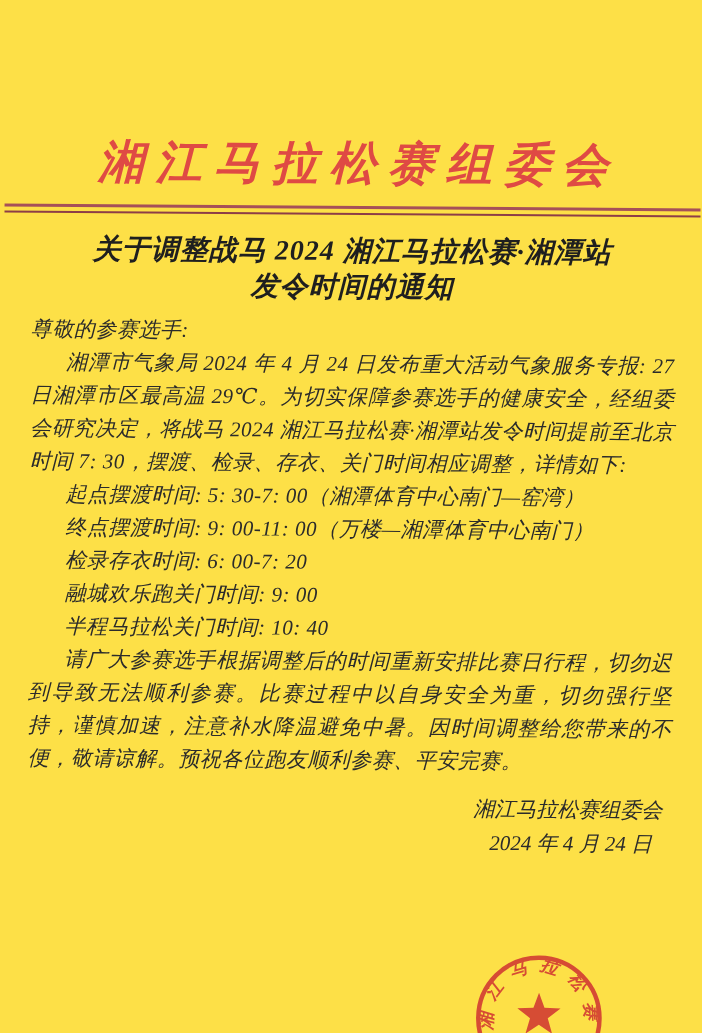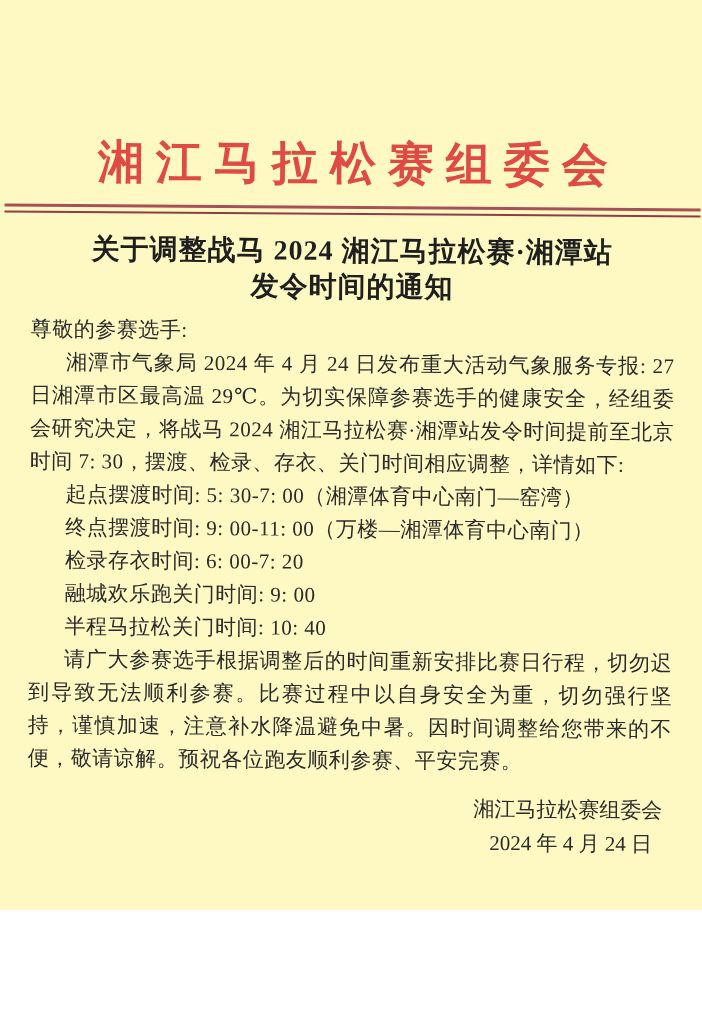--- a/index.html
+++ b/index.html
@@ -1,20 +1,21 @@
 <!DOCTYPE html>
 <html><head>
 <meta charset="utf-8">
 <style>
   html,body { margin:0; padding:0; background:#ffffff; }
   .page {
-    position:relative; width:702px; height:910px; overflow:hidden;
-    background:#fef9c3;
+    position:relative; width:702px; height:1033px; overflow:hidden;
+    background:#fde047;
     font-family:"Liberation Serif","DejaVu Serif",serif;
     color:#2b2b2b;
+    font-style:italic;
   }
   .tilt { transform:rotate(0.4deg); transform-origin:50% 40%; }
 
   .letterhead {
     margin-top:140px; text-align:center;
     font-size:46px; line-height:1.04; font-weight:bold;
     color:#df4a44; letter-spacing:12px; text-indent:12px;
     white-space:nowrap;
   }
   .rule { margin:18px 3px 0 3px; height:4px;

